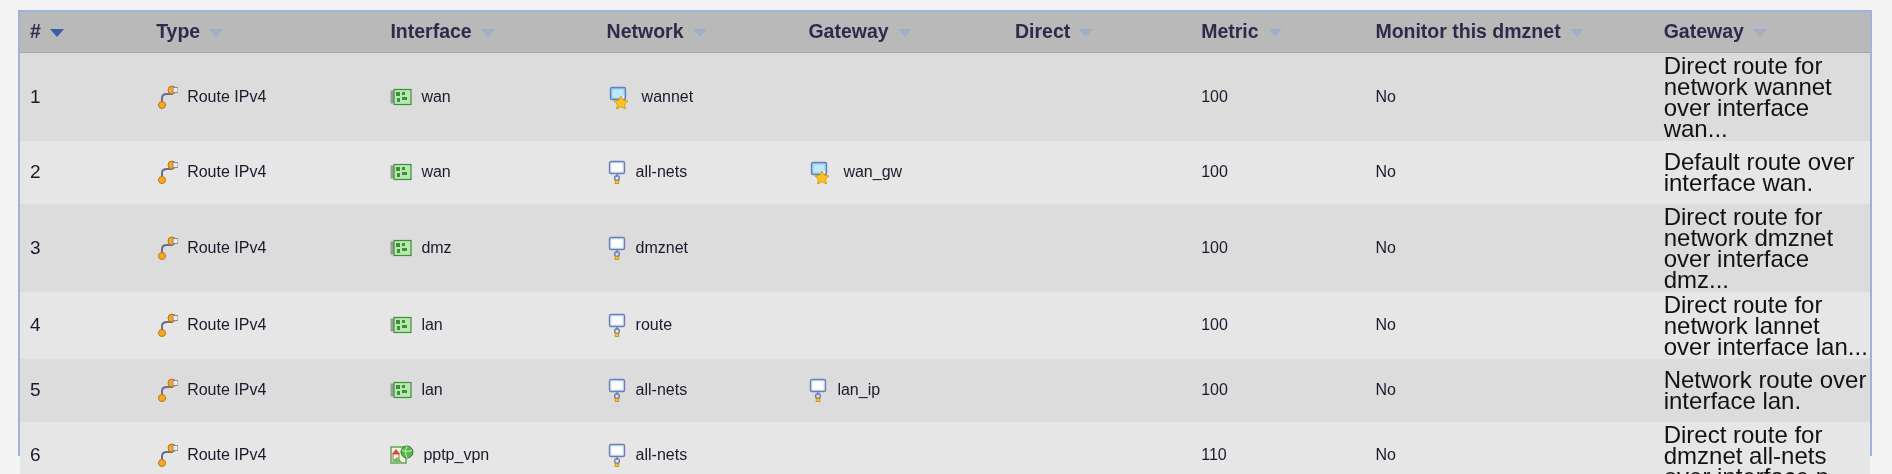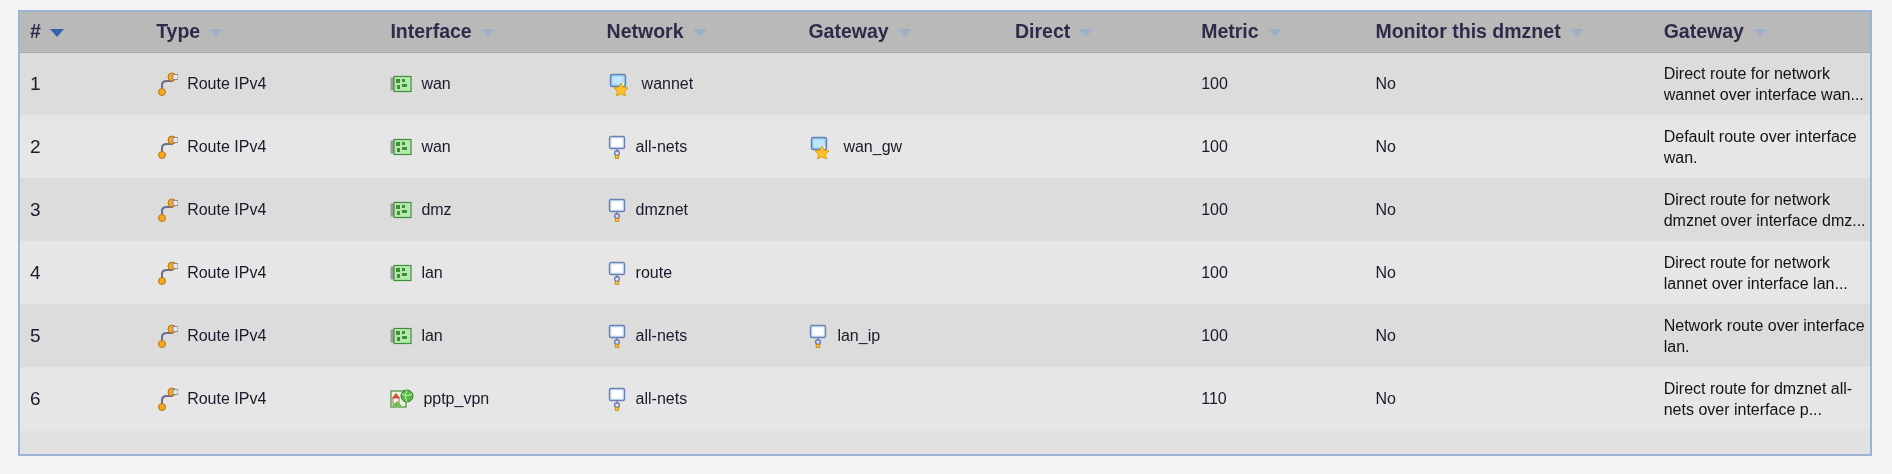--- a/index.html
+++ b/index.html
@@ -67,21 +67,21 @@
   tbody td {
     padding: 0 0 0 10px;
     vertical-align: middle;
     font-size: 16px;
     color: #1a1a2b;
   }
   td.cell-num { font-size: 19px; }
   .cellflex { display: flex; align-items: center; gap: 9px; }
 
   td.cell-comment {
-    font-size: 16px;
+    font-size: 24px;
     line-height: 21px;
     color: #121212;
     padding-top: 2px;
     padding-bottom: 2px;
     vertical-align: middle;
     white-space: normal;
   }
 
   
   .ico { flex: 0 0 auto; display: inline-block; line-height: 0; }

